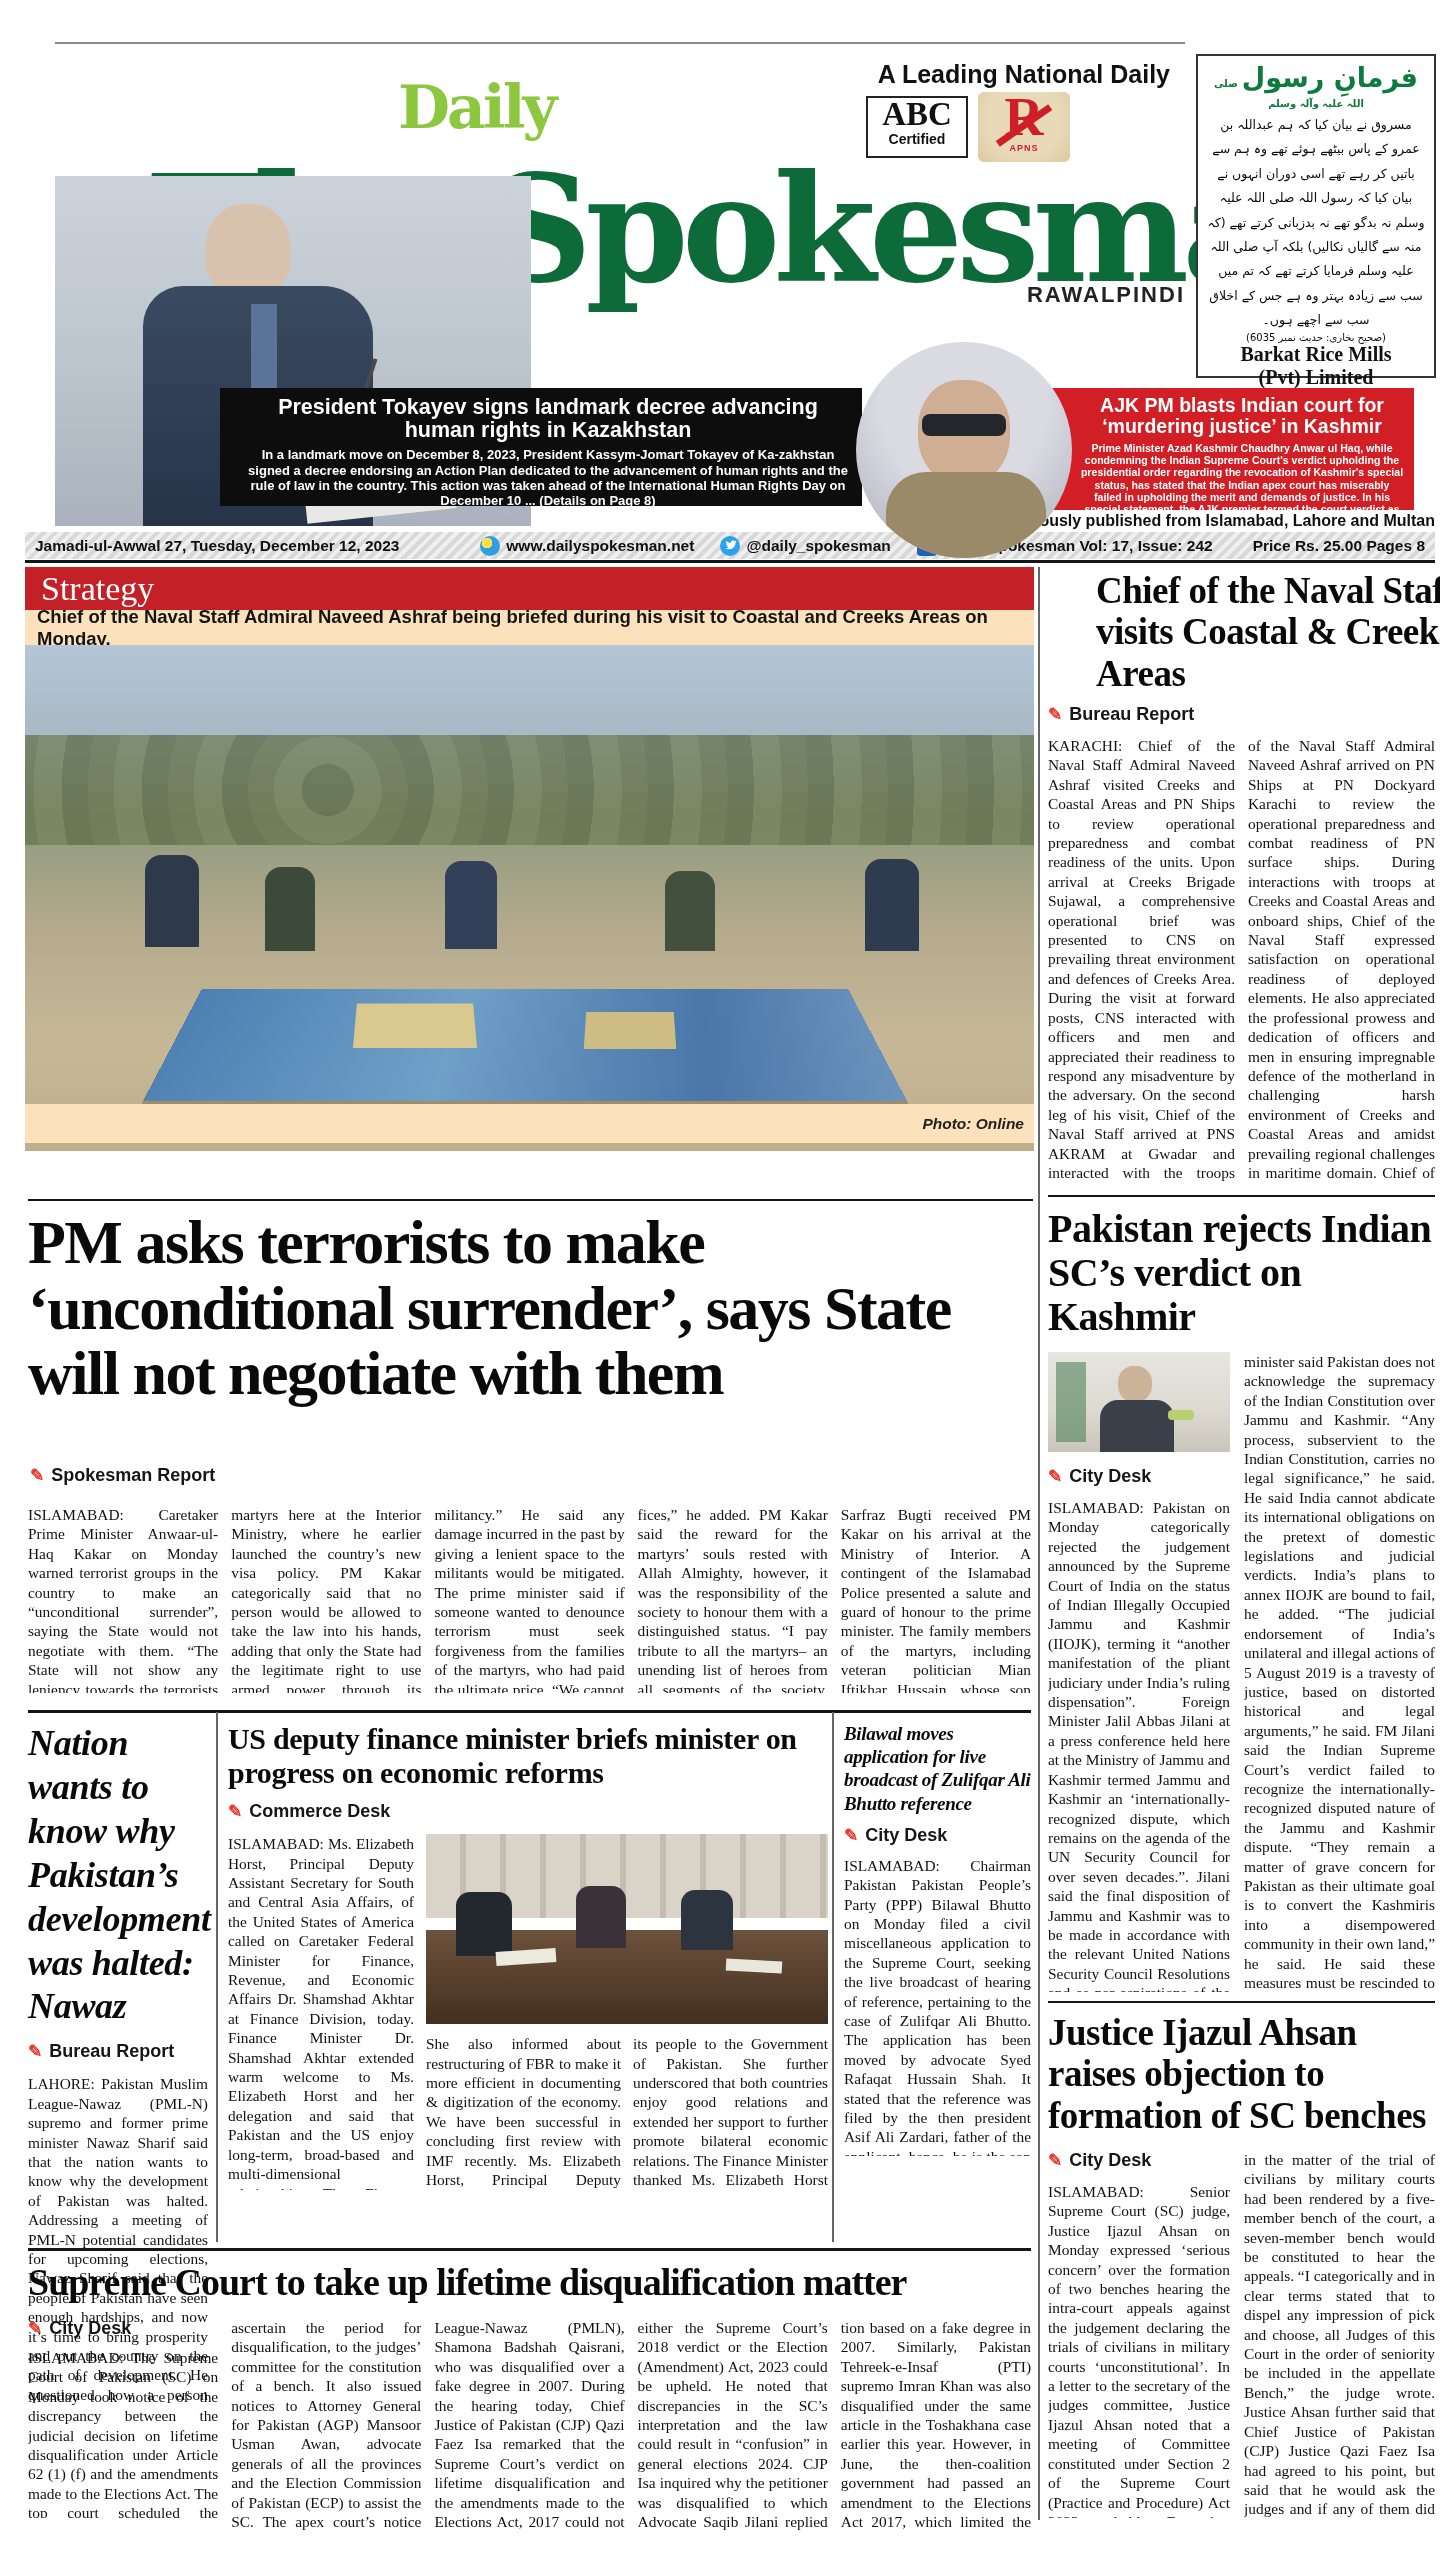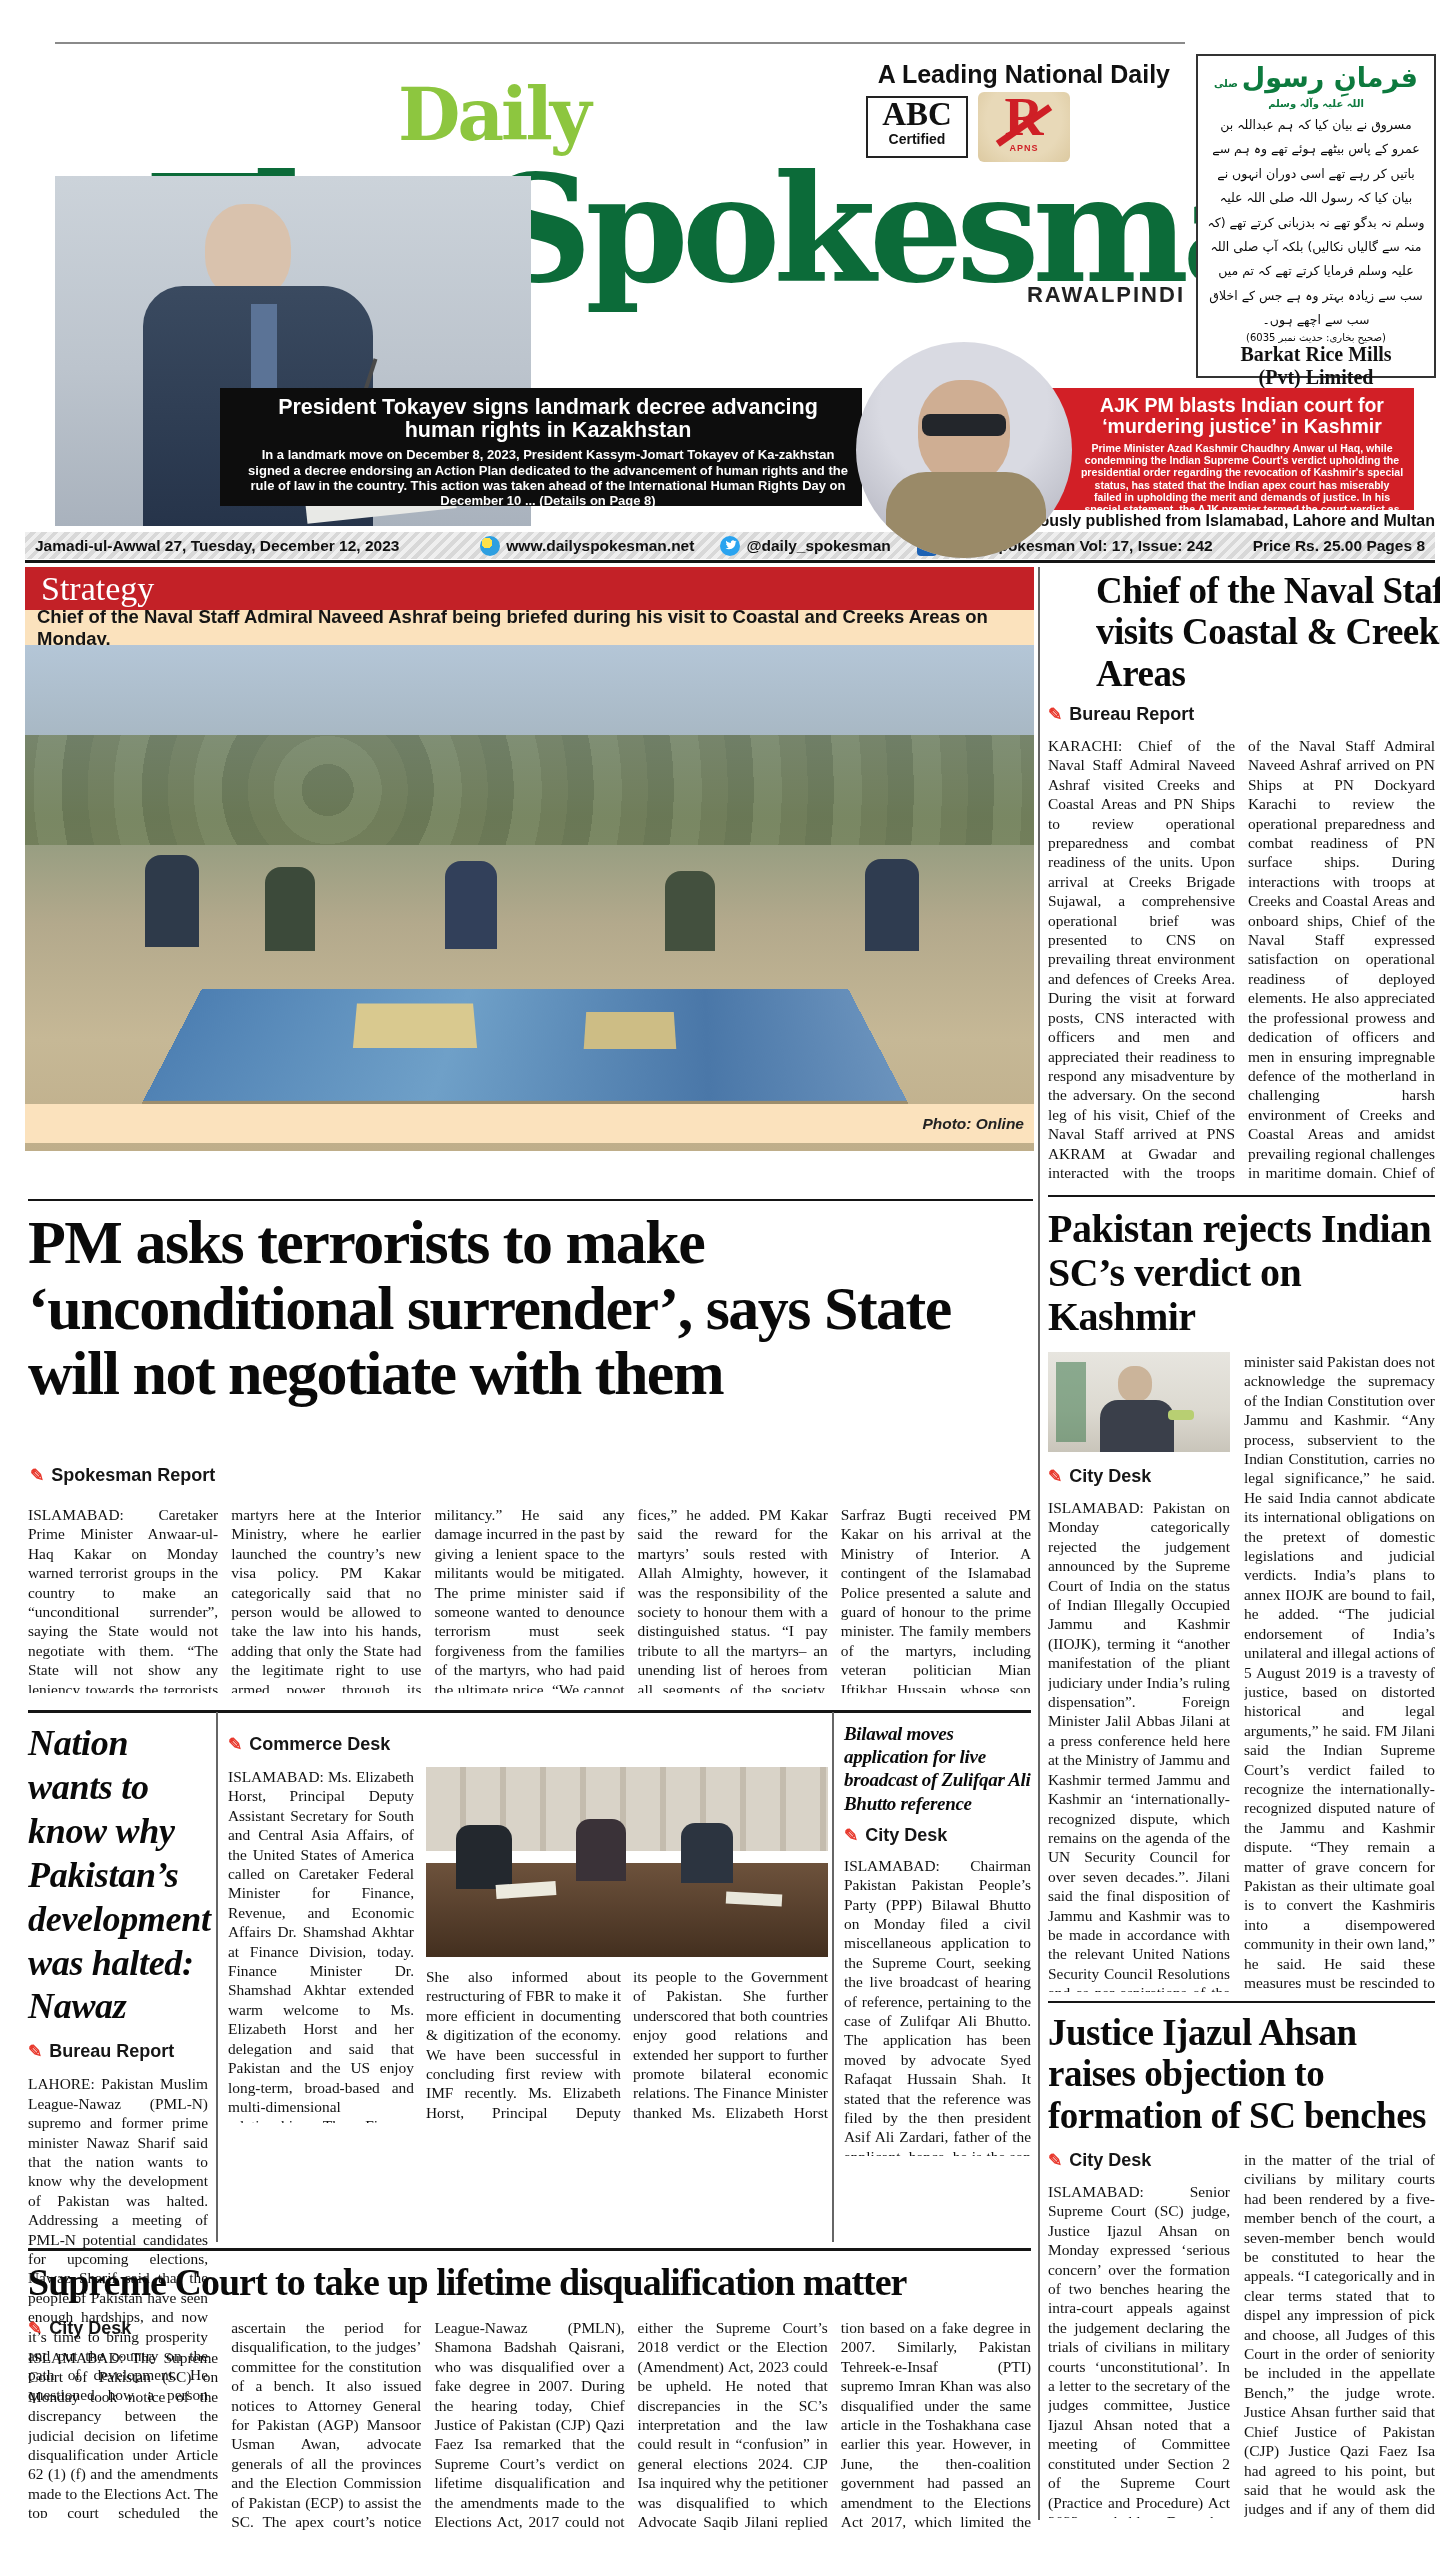--- a/index.html
+++ b/index.html
@@ -8,21 +8,21 @@
   .abs{position:absolute;}
   .hr{background:#151515;}
   .vr{background:#666;}
   .hl{font-family:"Liberation Serif",serif;font-weight:bold;color:#0a0a0a;}
   .ital{font-style:italic;font-weight:600;}
   .jbody{font-size:15.4px;line-height:1.26;text-align:justify;overflow:hidden;}
   .byline{display:flex;align-items:center;gap:7px;font:bold 18px "Liberation Sans",sans-serif;color:#161616;}
   .bicon{color:#e8382c;font-size:17px;line-height:1;}
   .sans{font-family:"Liberation Sans",sans-serif;}
   
-  .daily{font-family:"DejaVu Serif",serif;font-weight:bold;font-size:72px;color:#8dc63f;letter-spacing:-3px;}
+  .daily{font-family:"DejaVu Serif",serif;font-weight:bold;font-size:60px;color:#8dc63f;letter-spacing:-3px;}
   .title{font-family:"DejaVu Serif",serif;font-weight:bold;font-size:148px;color:#0c6b39;letter-spacing:-7px;white-space:nowrap;}
   .rawal{font:bold 22px "Liberation Sans",sans-serif;letter-spacing:2px;color:#222;}
   .urdu-box{border:2px solid #333;background:#fff;direction:rtl;text-align:center;padding:6px 8px;box-sizing:border-box;}
   .urdu-head{color:#0d7a3e;font:bold 27px "DejaVu Sans",sans-serif;}
   .urdu-head-sm{color:#0d7a3e;font:bold 10px "DejaVu Sans",sans-serif;}
   .urdu-body{font:12.5px/1.95 "DejaVu Sans",sans-serif;color:#0b0b0b;}
   .urdu-ref{font:10px "DejaVu Sans",sans-serif;color:#0b0b0b;}
   .sponsor{font-family:"Liberation Serif",serif;font-weight:bold;font-size:20px;direction:ltr;}
   .abc-box{border:2px solid #222;text-align:center;background:#fff;}
   .abc-big{font-family:"Liberation Serif",serif;font-weight:bold;font-size:33px;line-height:1.0;}
@@ -169,20 +169,21 @@
   <div class="abs" style="left:28px;top:1722px;width:180px;">
     <div class="hl ital" style="font-size:36px;line-height:1.22;letter-spacing:-0.3px;">Nation wants to know why Pakistan’s development was halted: Nawaz</div>
     <div class="byline" style="margin-top:12px;">
       <span class="bicon">✎</span>
       <span>Bureau Report</span>
     </div>
     <div class="jbody" style="margin-top:12px;height:330px;">LAHORE: Pakistan Muslim League-Nawaz (PML-N) supremo and former prime minister Nawaz Sharif said that the nation wants to know why the development of Pakistan was halted. Addressing a meeting of PML-N potential candidates for upcoming elections, Nawaz Sharif said that the people of Pakistan have seen enough hardships, and now it’s time to bring prosperity and put the country on the path of development. He questioned how a person who earns 40,000 will meet his expenses.</div>
   </div>
 
   <div class="abs" style="left:228px;top:1722px;width:600px;">
+    <div class="hl" style="font-size:30px;line-height:1.12;letter-spacing:-0.3px;">US deputy finance minister briefs minister on progress on economic reforms</div>
     <div class="byline" style="margin-top:12px;">
       <span class="bicon">✎</span>
       <span>Commerce Desk</span>
     </div>
     <div style="display:grid;grid-template-columns:186px 1fr 1fr;grid-column-gap:12px;grid-row-gap:10px;margin-top:12px;">
       <div class="jbody" style="grid-row:1 / span 2;height:356px;">ISLAMABAD: Ms. Elizabeth Horst, Principal Deputy Assistant Secretary for South and Central Asia Affairs, of the United States of America called on Caretaker Federal Minister for Finance, Revenue, and Economic Affairs Dr. Shamshad Akhtar at Finance Division, today. Finance Minister Dr. Shamshad Akhtar extended warm welcome to Ms. Elizabeth Horst and her delegation and said that Pakistan and the US enjoy long-term, broad-based and multi-dimensional relationship. The Finance Minister apprised the visiting delegation of the policies and economic reform agenda which aims to bring economic and fiscal stability in the country. She further debriefed on key reforms being undertaken by the caretaker government including SOEs, privatization and reforms in FBR.</div>
       <div class="ph" style="position:relative;grid-column:2 / span 2;height:190px;background:linear-gradient(180deg,#d6cfc4 0%,#cbc2b4 30%,#6b5340 55%,#463télé226 100%,#3c2e20 100%);">
         <div style="left:0;top:0;width:100%;height:84px;background:repeating-linear-gradient(90deg,#d9d3c8 0 34px,#c4bcae 34px 40px);"></div>
         <div style="left:0;top:96px;width:100%;height:94px;background:linear-gradient(180deg,#6d523c,#432f1f);"></div>
         <div style="left:30px;top:58px;width:56px;height:64px;border-radius:14px 14px 0 0;background:#23282e;"></div>

